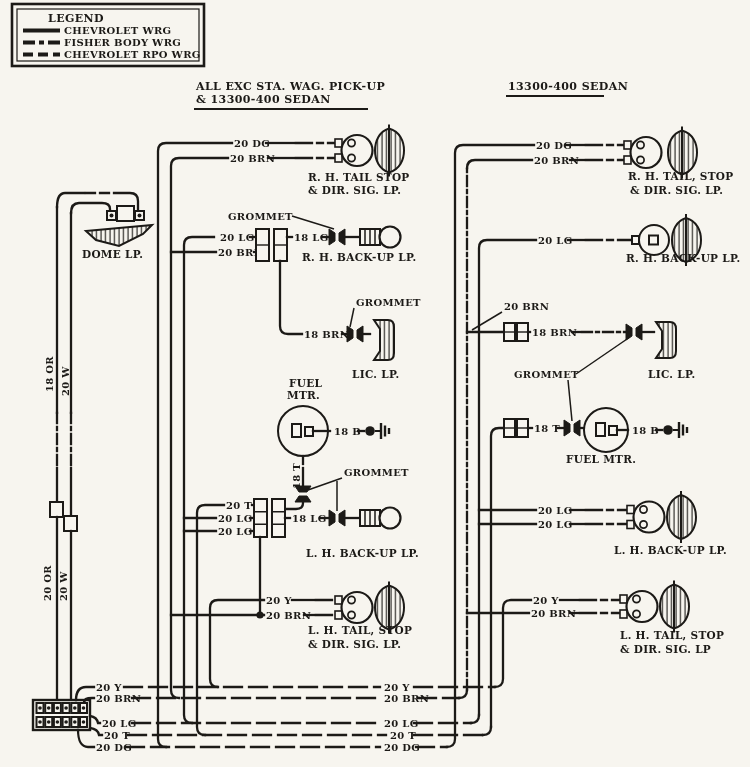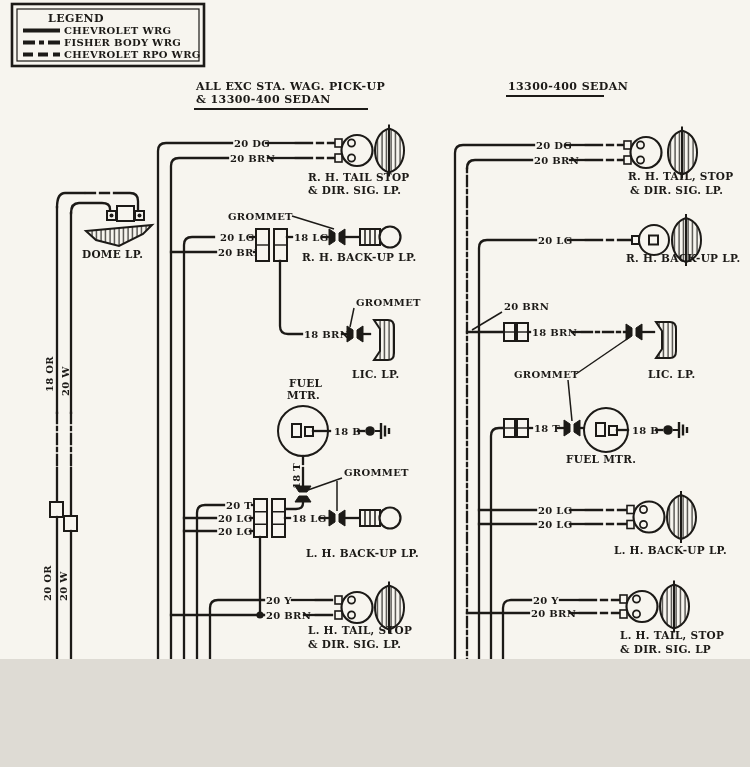--- a/index.html
+++ b/index.html
@@ -1,16 +1,16 @@
 <!DOCTYPE html>
 <html><head>
 <meta charset="utf-8">
 <style>
   html,body{margin:0;padding:0;background:#dedbd4;}
-  .page{position:relative;width:750px;height:659px;background:#f7f5ef;overflow:hidden;}
+  .page{position:relative;width:750px;height:767px;background:#f7f5ef;overflow:hidden;}
   svg{display:block;}
   .w{stroke:#1c1a17;stroke-width:2.3;fill:none;stroke-linecap:square;}
   .w1{stroke:#1c1a17;stroke-width:1.5;fill:none;}
   .d1{stroke-dasharray:16 5 6 5;}   
   .d2{stroke-dasharray:18 7;}       
   .d3{stroke-dasharray:10 4 3 4;}   
   .d4{stroke-dasharray:9 5;}
   .sym{stroke:#1c1a17;stroke-width:2;fill:#f7f5ef;}
   .ink{fill:#1c1a17;stroke:none;}
   .b{fill:#f7f5ef;stroke:#1c1a17;stroke-width:2;}

